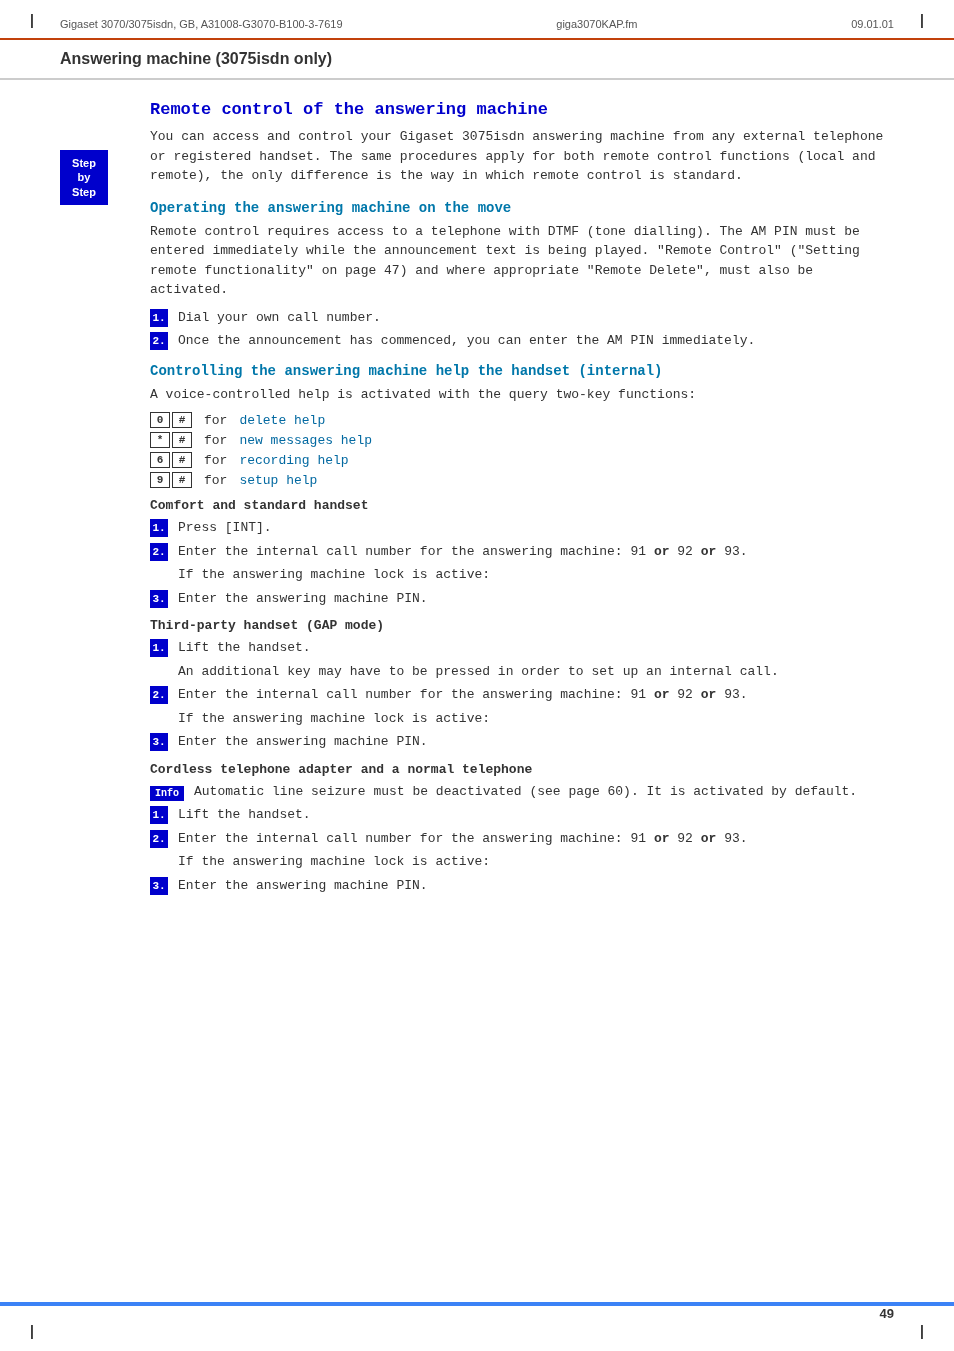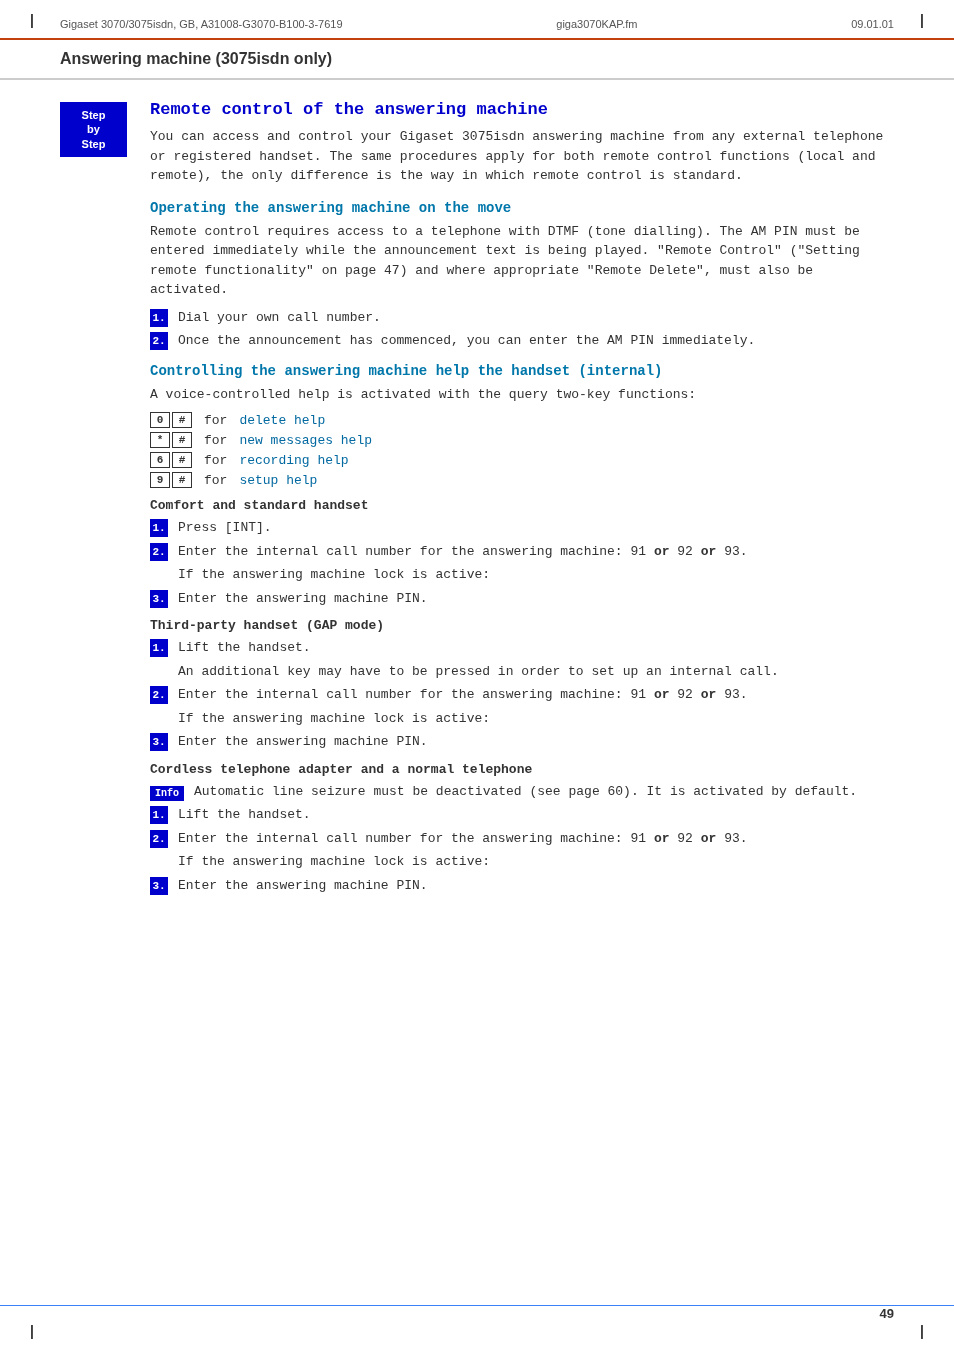--- a/index.html
+++ b/index.html
@@ -79,21 +79,22 @@
     }
 
     .step-box {
       background: #0000cc;
       color: #fff;
       font-size: 11px;
       font-weight: bold;
       text-align: center;
       padding: 6px 8px;
       line-height: 1.3;
-      width: 67px;
+      width: 48px;
+      margin-top: 48px;
     }
 
     
     .main-content {
       flex: 1;
       padding-left: 10px;
       font-family: Liberation Mono, monospace;
     }
 
     
@@ -225,21 +226,21 @@
     
     .bottom-area {
       position: absolute;
       bottom: 30px;
       left: 0;
       right: 0;
       padding: 0 60px;
       display: flex;
       justify-content: flex-end;
       align-items: center;
-      border-top: 1px solid #3b82f6;
+      border-top: 4px solid #3b82f6;
     }
 
     .page-number {
       font-size: 13px;
       font-weight: bold;
       color: #333;
     }
 
     .margin-mark-bottom-left {
       position: absolute;

